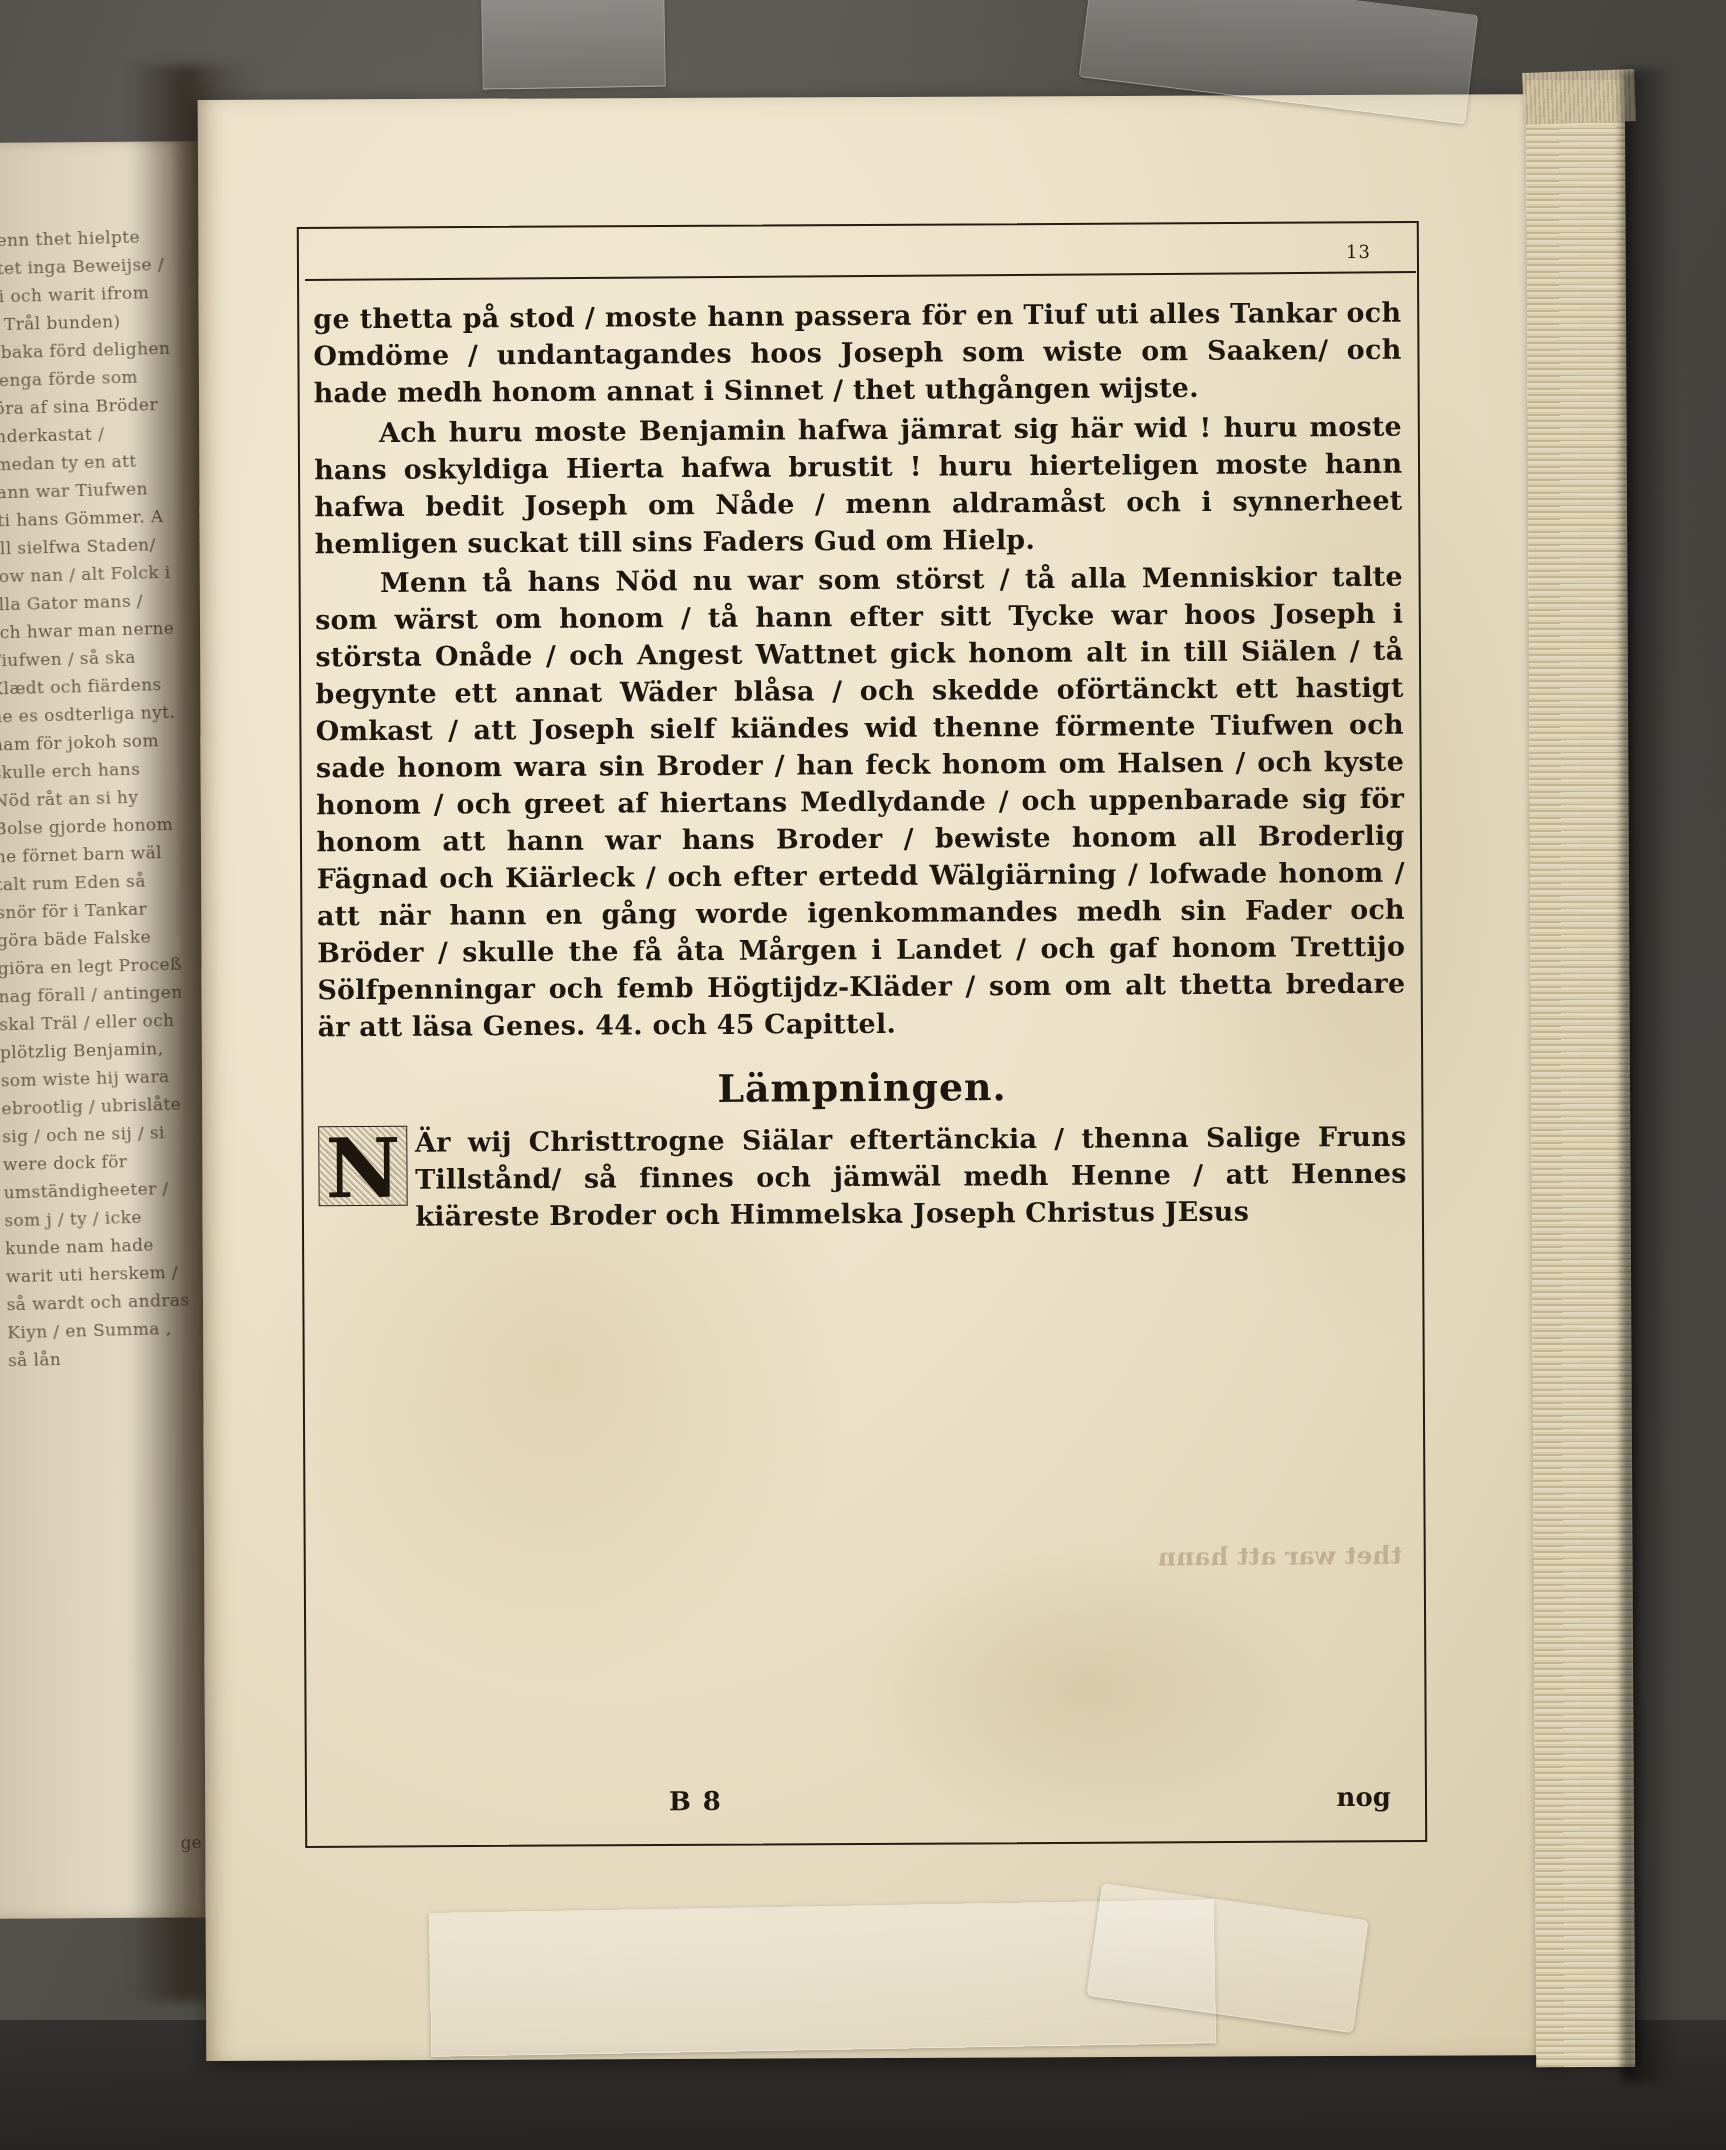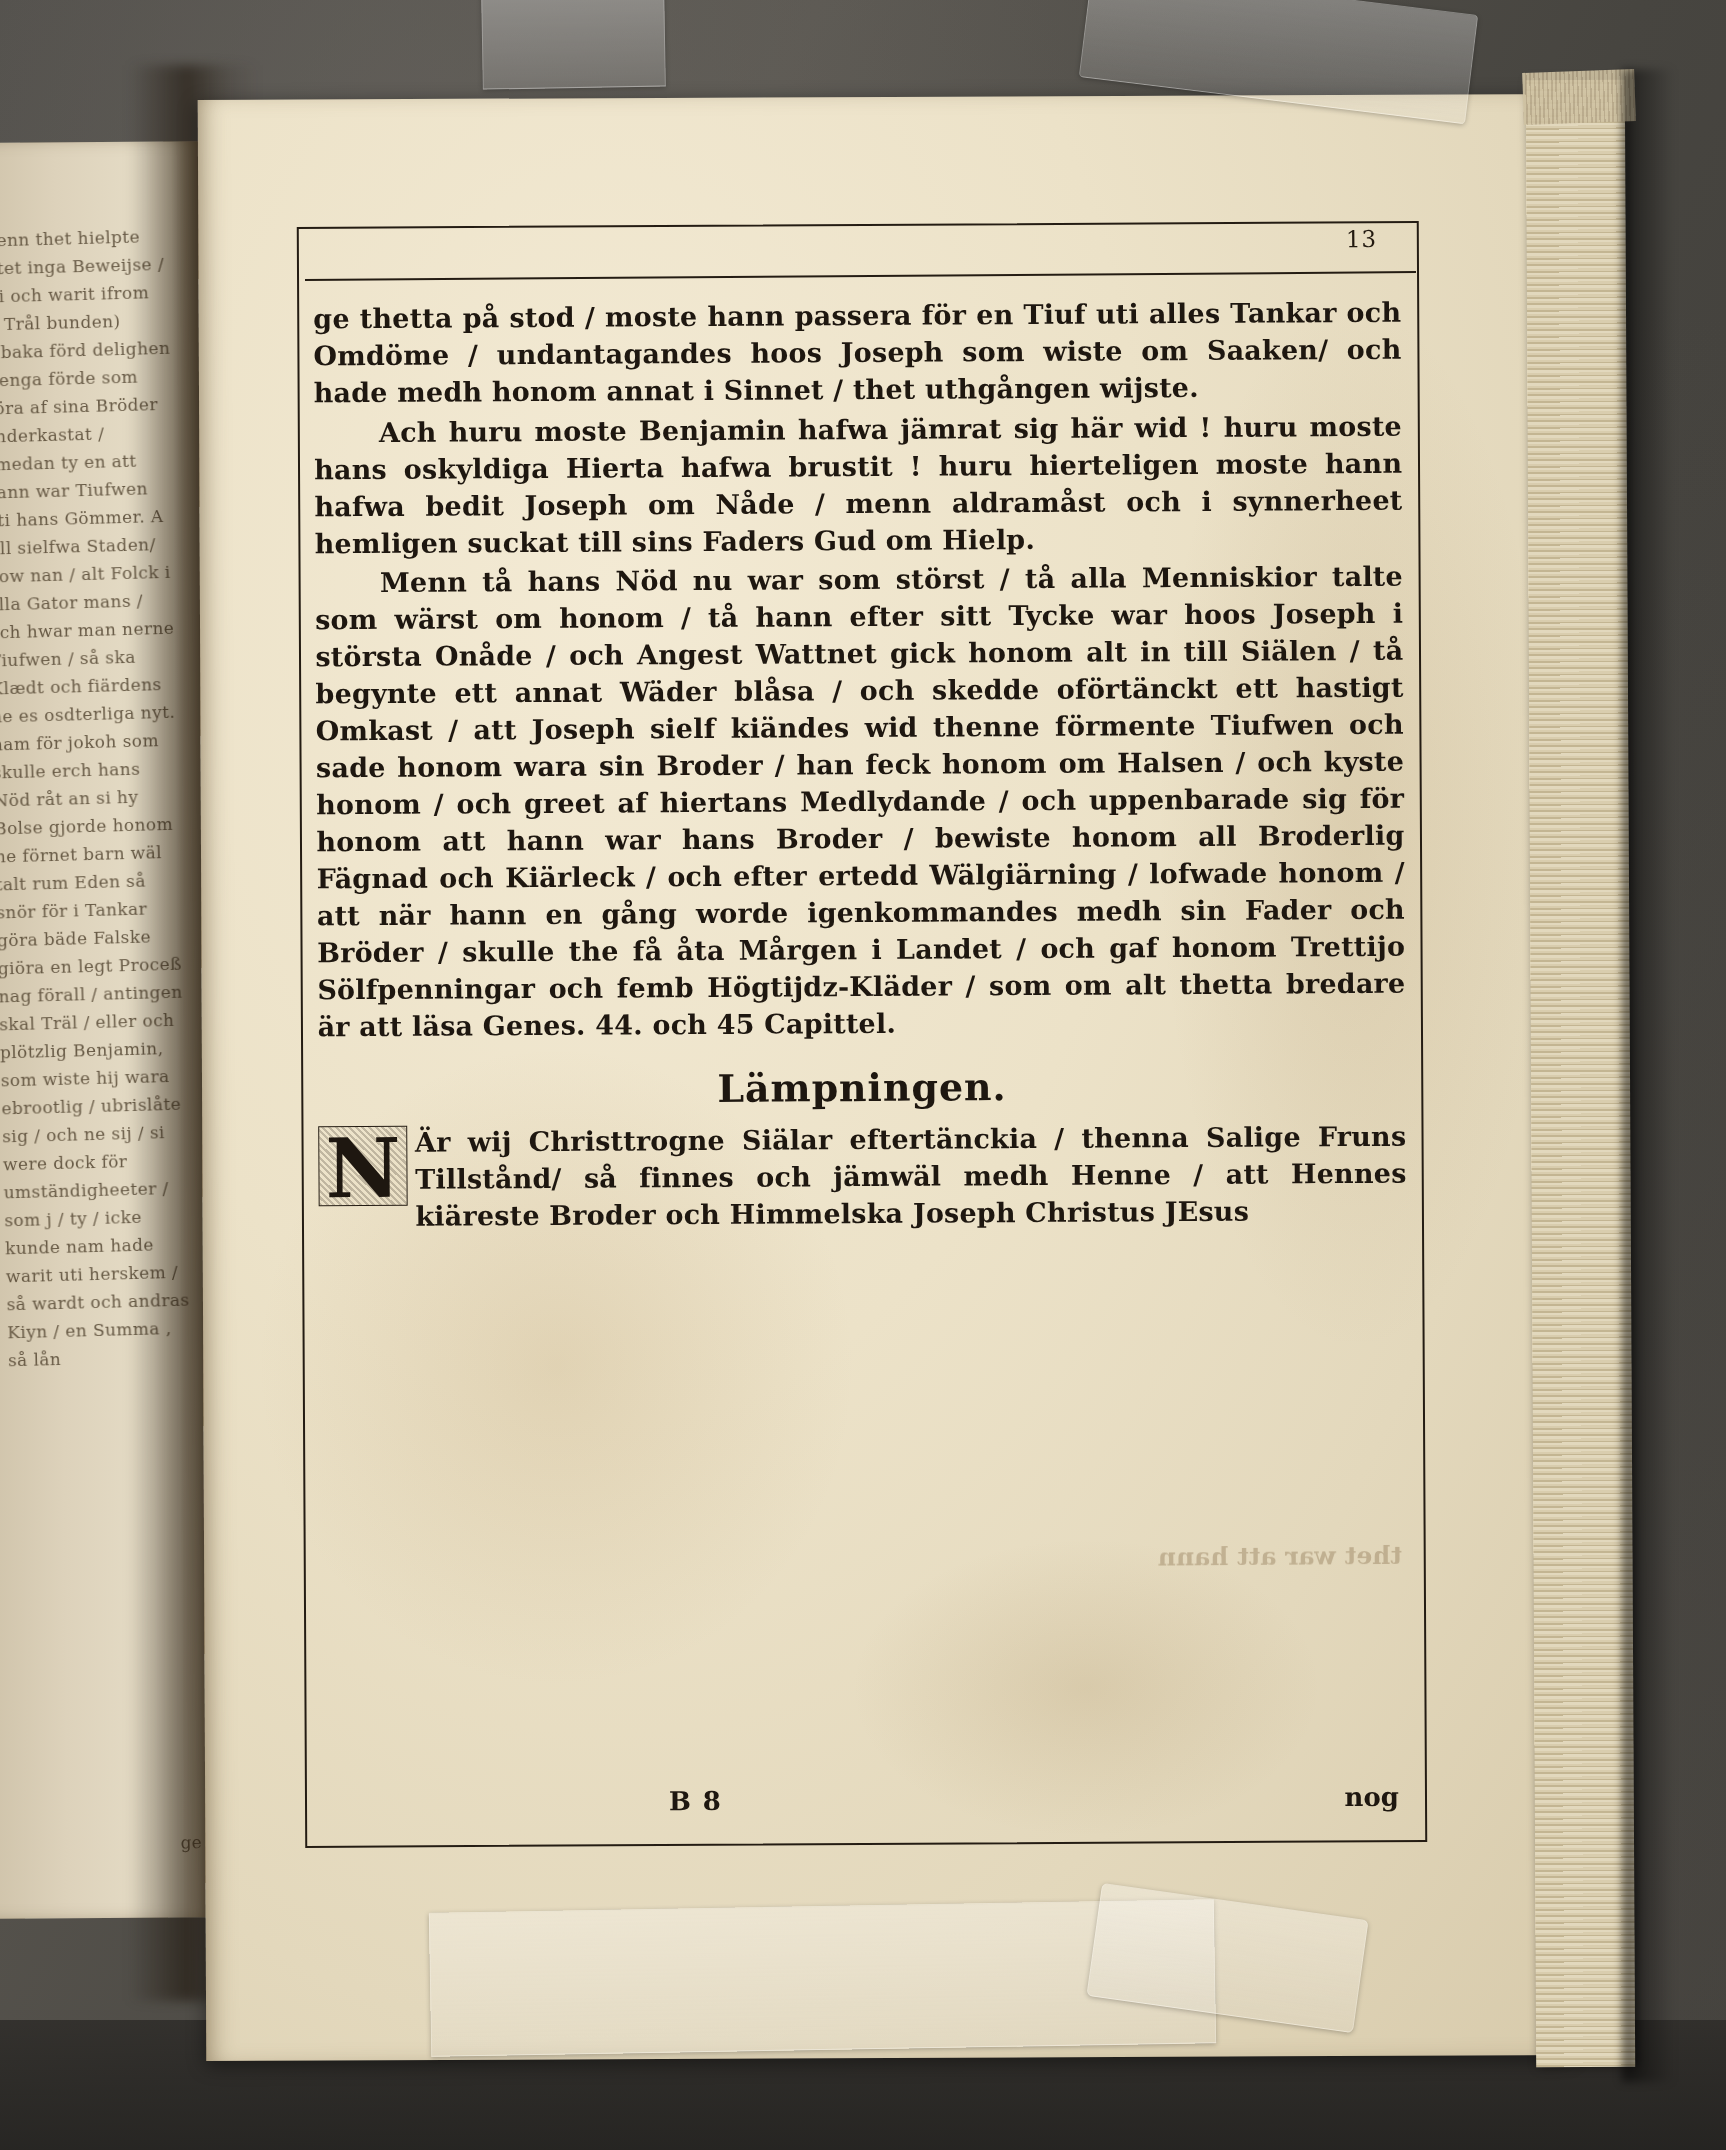--- a/index.html
+++ b/index.html
@@ -186,23 +186,23 @@
     left: 305px;
     top: 275px;
     width: 1111px;
     height: 0;
     border-top: 2.6px solid #241c13;
     transform: rotate(-0.4deg);
   }
   .page-number {
     position: absolute;
     left: 1346px;
-    top: 226px;
-    font-family: "DejaVu Serif", serif;
-    font-size: 23px;
+    top: 241px;
+    font-family: "DejaVu Serif", serif;
+    font-size: 18px;
     color: #231a10;
     letter-spacing: 0.9px;
     transform: rotate(-0.5deg);
   }
 
   
   .textblock {
     position: absolute;
     left: 316px;
     top: 297px;
@@ -256,21 +256,21 @@
     width: 1088px;
     display: flex;
     justify-content: space-between;
     transform: rotate(-0.35deg);
     font-family: "DejaVu Serif", serif;
     font-size: 26px;
     font-weight: 700;
     color: #1e1710;
   }
   .signature { margin-left: 353px; letter-spacing: 1.3px; }
-  .catchword { margin-right: 5px; }
+  .catchword { margin-right: 13px; }
 
   
   .ghost {
     position: absolute;
     left: 1075px; top: 1540px;
     width: 327px;
     transform: rotate(-0.4deg) scaleX(-1);
     color: rgba(120,95,58,.33);
     font-family: "DejaVu Serif", serif;
     font-weight: 700;

